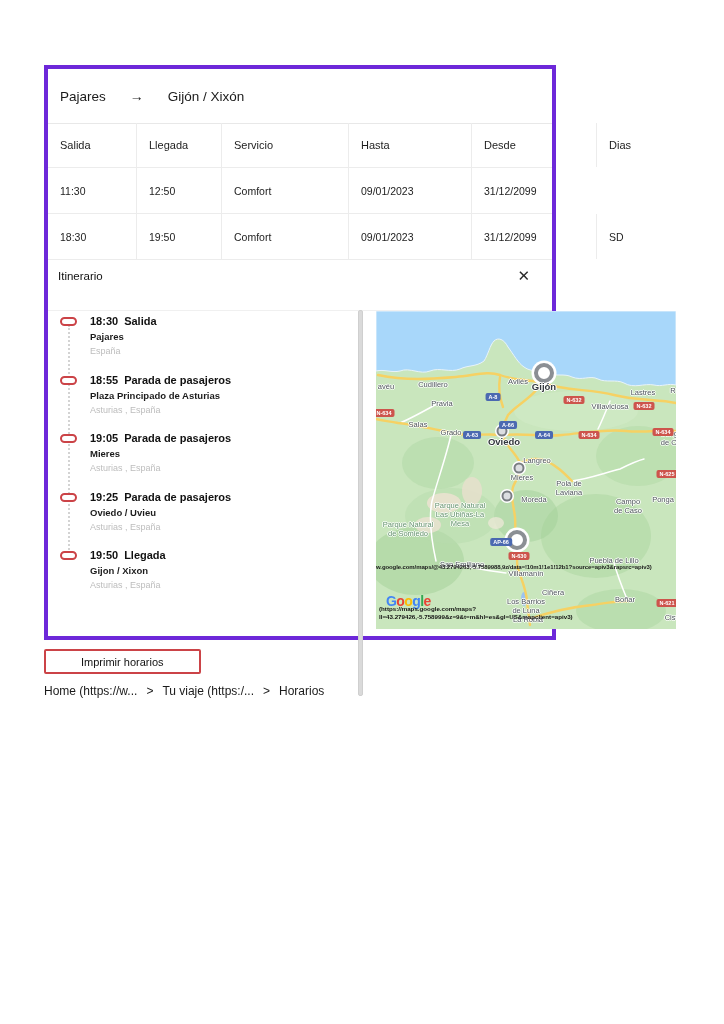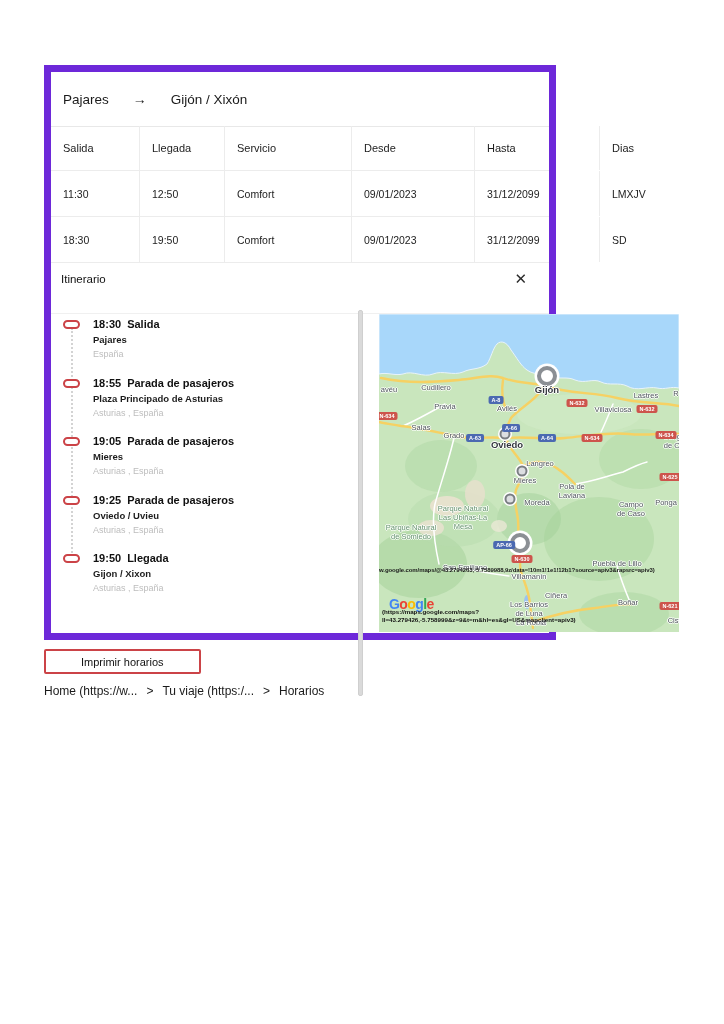--- a/index.html
+++ b/index.html
@@ -1,21 +1,21 @@
 <!DOCTYPE html>
 <html><head>
 <meta charset="utf-8">
 <style>
   html,body{margin:0;padding:0;}
   body{width:724px;height:1024px;position:relative;overflow:hidden;background:#fff;
        font-family:"Liberation Sans",sans-serif;-webkit-font-smoothing:antialiased;}
 
   
   .card{position:absolute;left:44px;top:65px;width:512px;height:575px;
-        border:7px solid #6d28d9;background:#fff;box-sizing:border-box;}
+        border:4px solid #6d28d9;background:#fff;box-sizing:border-box;}
   .card-header{position:absolute;top:0;left:0;right:0;height:54px;border-bottom:1px solid #e8e8e8;
         display:flex;align-items:center;padding-left:12px;gap:24px;font-size:13.5px;color:#1a1a1a;}
   .card-header .arrow{font-size:14px;color:#1a1a1a;}
 
   
   .ttable{position:absolute;top:54px;left:0;right:0;}
   .trow{display:grid;grid-template-columns:89px 85px 127px 123px 125px 87px;}
   .trow.head{height:44px;border-bottom:1px solid #ececec;}
   .trow.body{height:45px;border-bottom:1px solid #ececec;}
   .cell{display:flex;align-items:center;padding-left:12px;font-size:10.5px;color:#222;
@@ -82,32 +82,31 @@
     <span>Pajares</span>
     <span class="arrow">→</span>
     <span>Gijón / Xixón</span>
   </div>
 
   <div class="ttable">
     <div class="trow head">
         <div class="cell">Salida</div>
         <div class="cell">Llegada</div>
         <div class="cell">Servicio</div>
+        <div class="cell">Hasta</div>
         <div class="cell">Desde</div>
-        <div class="cell">Hasta</div>
         <div class="cell">Dias</div>
       </div>
     <div>
         <div class="trow body">
           <div class="cell">11:30</div>
           <div class="cell">12:50</div>
           <div class="cell">Comfort</div>
           <div class="cell">09/01/2023</div>
           <div class="cell">31/12/2099</div>
-          <div class="cell">LMXJV</div>
         </div>
         <div class="trow body">
           <div class="cell">18:30</div>
           <div class="cell">19:50</div>
           <div class="cell">Comfort</div>
           <div class="cell">09/01/2023</div>
           <div class="cell">31/12/2099</div>
           <div class="cell">SD</div>
         </div>
       </div>
@@ -190,21 +189,21 @@
           <path d="M127,124 C150,122 168,126 186,124 C208,122 228,118 250,120 C270,122 288,118 300,120"></path>
           <path d="M127,124 C108,122 92,126 76,122 C58,118 40,114 22,112 C14,110 6,110 0,108"></path>
           <path d="M144,152 C154,148 162,146 170,150 C180,154 188,162 196,170"></path>
           <path d="M154,308 C176,300 196,296 216,294 C230,292 240,290 254,290"></path>
           <path d="M124,66 C122,78 124,88 127,96"></path>
         </g>
       </svg>
       <div id="map-overlays">
           <div class="map-label" style="left: 10px; top: 76px;">avéu</div>
           <div class="map-label" style="left: 57px; top: 74px;">Cudillero</div>
-          <div class="map-label" style="left: 128px; top: 71px; margin-top: 24px;">Avilés</div>
+          <div class="map-label" style="left: 142px; top: 71px;">Avilés</div>
           <div class="map-label major" style="left: 168px; top: 76px;">Gijón</div>
           <div class="map-label" style="left: 267px; top: 82px;">Lastres</div>
           <div class="map-label" style="left: 297px; top: 80px;">R</div>
           <div class="map-label" style="left: 234px; top: 96px;">Villaviciosa</div>
           <div class="map-label" style="left: 66px; top: 93px;">Pravia</div>
           <div class="map-label" style="left: 21px; top: 114px; margin-left: 21px;">Salas</div>
           <div class="map-label" style="left: 75px; top: 122px;">Grado</div>
           <div class="map-label major" style="left: 128px; top: 131px;">Oviedo</div>
           <div class="map-label" style="left: 161px; top: 150px;">Langreo</div>
           <div class="map-label" style="left: 146px; top: 167px;">Mieres</div>

